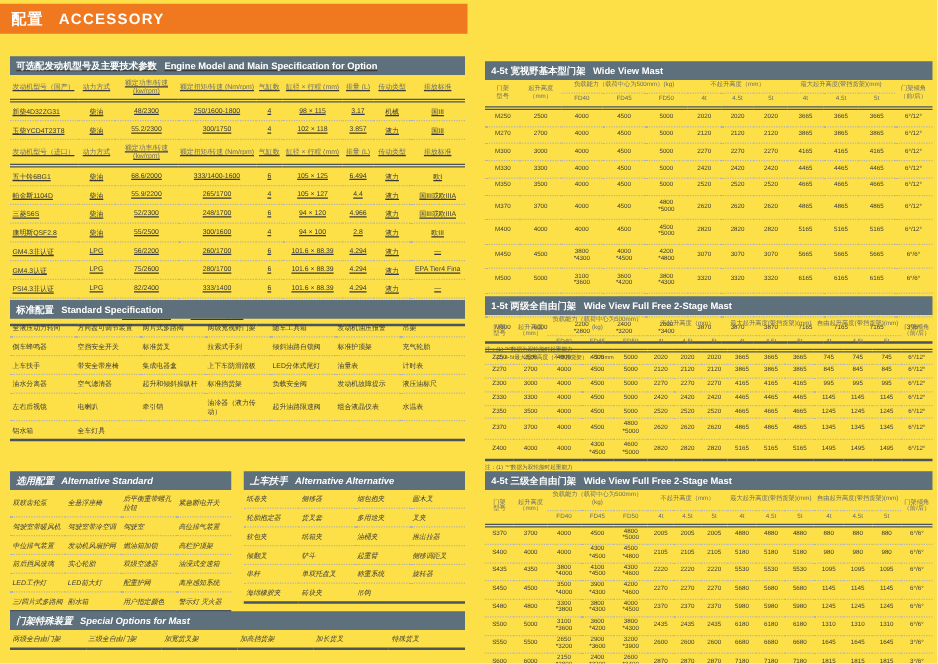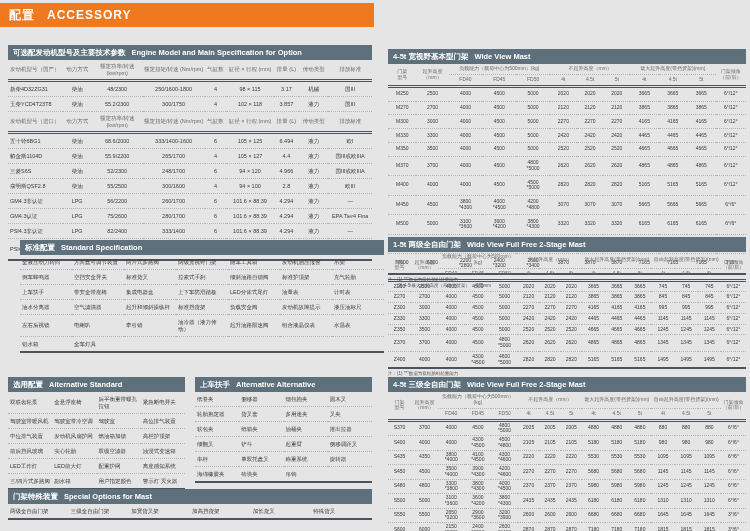--- a/index.html
+++ b/index.html
@@ -1,51 +1,51 @@
 <!DOCTYPE html>
 <html><head>
 <meta charset="utf-8">
 <style>
   html,body{margin:0;padding:0;background:#ffffff;}
   body{font-family:"Liberation Sans","DejaVu Sans",sans-serif;color:#3a3a3a;}
-  .page{position:relative;width:750px;height:531px;background:#e5e5e5;overflow:hidden;}
+  .page{position:relative;width:750px;height:531px;background:#fde047;overflow:hidden;}
   .bar{position:absolute;background:#f0781e;color:#fff;display:flex;align-items:center;gap:12px;
        padding:0 9px;box-sizing:border-box;font-weight:bold;height:24px;top:3px;}
   .bar .zh{font-size:12px;letter-spacing:1px;}
   .bar .en{font-size:12px;letter-spacing:1px;}
   section{position:absolute;box-sizing:border-box;}
   .sec-title{background:#5d707b;color:#fff;font-weight:bold;font-size:7.5px;line-height:1.1;
              padding:3.5px 5px;display:flex;gap:6px;align-items:baseline;}
   table{width:100%;border-collapse:collapse;table-layout:fixed;border-bottom:2px solid #4a545c;}
   th,td{white-space:pre-line;font-weight:normal;text-align:center;overflow:hidden;}
   
   .engine th{font-size:5.5px;color:#6b6b6b;padding:3px 1px;}
   .engine td{font-size:5.5px;padding:3.5px 1px;border-bottom:1px dotted #b3b3b3;}
   .engine thead tr,.engine .subhead tr{border-bottom:3px double #4a545c;}
   .engine th:first-child,.engine td:first-child{text-align:left;padding-left:2px;}
   
   .grid td{font-size:5.5px;text-align:left;padding:3.5px 2px;border-bottom:1px dotted #b3b3b3;}
   .grid td:empty{border-bottom:none;}
-  .two-col{display:flex;gap:10px;}
+  .two-col{display:flex;gap:10px;font-style:italic;}
   .two-col>div{flex:1;}
   
   .mast th{font-size:5px;color:#6b6b6b;line-height:1.15;padding:2px 0;}
   .mast th.grp{border-bottom:1px dotted #b3b3b3;}
   .mast thead{border-bottom:3px double #4a545c;}
   .mast td{font-size:5px;line-height:1.15;border-bottom:1px dotted #b3b3b3;}
   .mast-a td{padding:3.5px 0;}
   .mast-b td{padding:2px 0;}
   .mast-c td{padding:1px 0;}
   .notes{font-size:4.5px;color:#555;margin-top:2px;line-height:1.5;}
   .notes .n2{margin-left:9px;}
   
-  .sec-engine{left:8px;top:45px;width:364px;}
-  .sec-standard{left:20px;top:240px;width:364px;}
+  .sec-engine{left:8px;top:45px;width:364px;text-decoration:underline;}
+  .sec-standard{left:8px;top:240px;width:364px;}
   .sec-alt{left:8px;top:377px;width:364px;}
-  .sec-special{left:8px;top:489px;width:364px;}
+  .sec-special{left:8px;top:489px;width:364px;font-style:italic;}
   .sec-mast-a{left:388px;top:49px;width:358px;}
   .sec-mast-b{left:388px;top:237px;width:358px;}
   .sec-mast-c{left:388px;top:377px;width:358px;}
   .bar-left{left:0;width:374px;}
   .bar-right{left:386px;width:364px;}
 </style>
 </head>
 <body>
 
 <div class="page">

